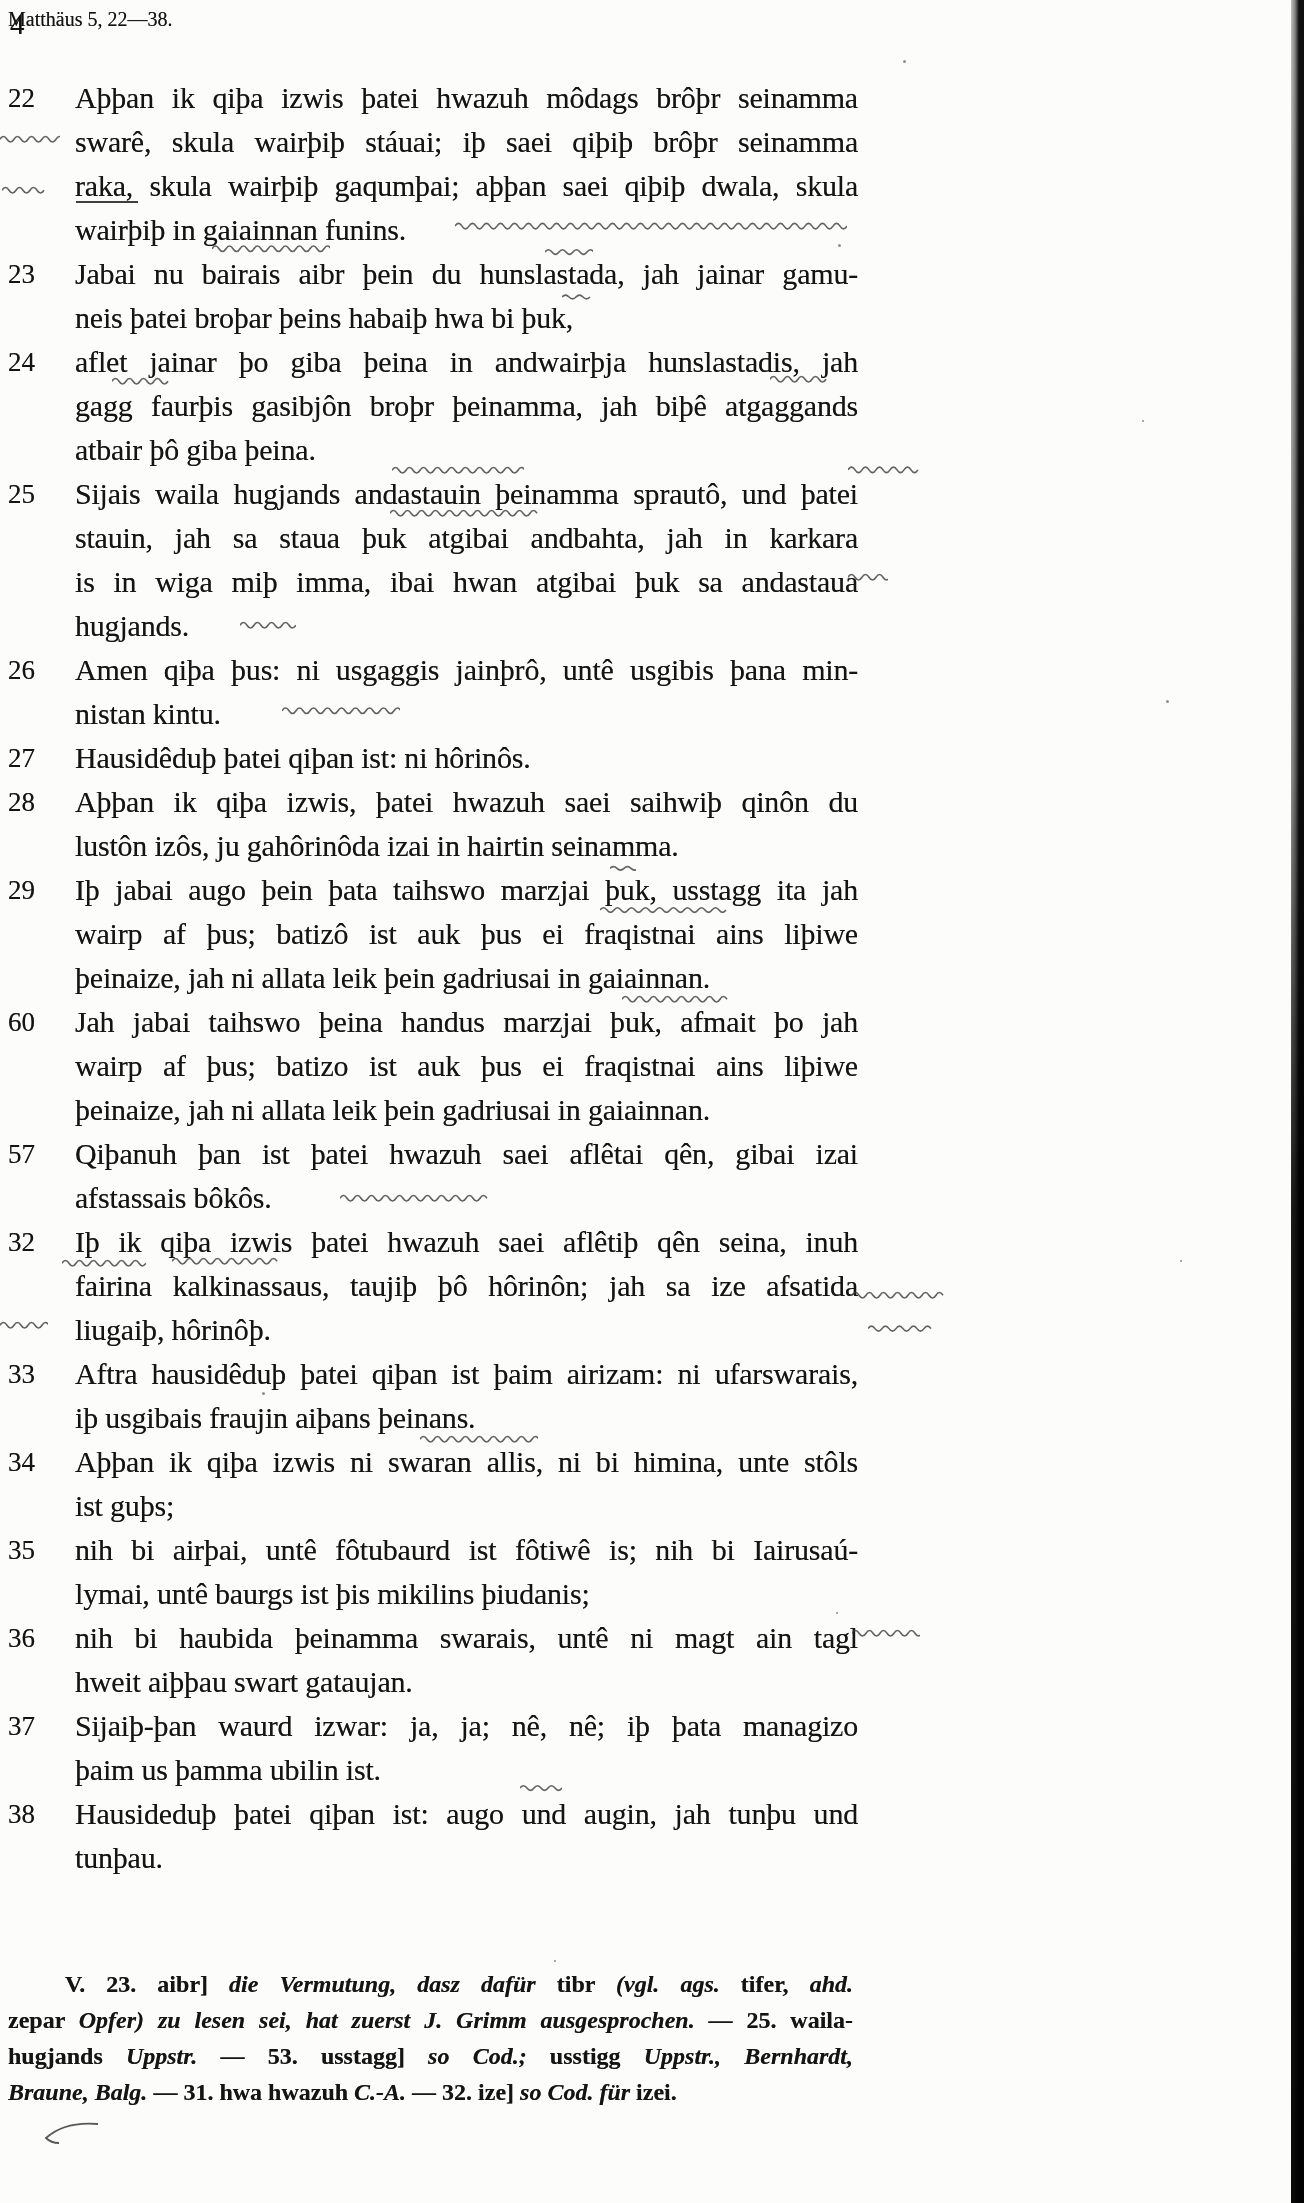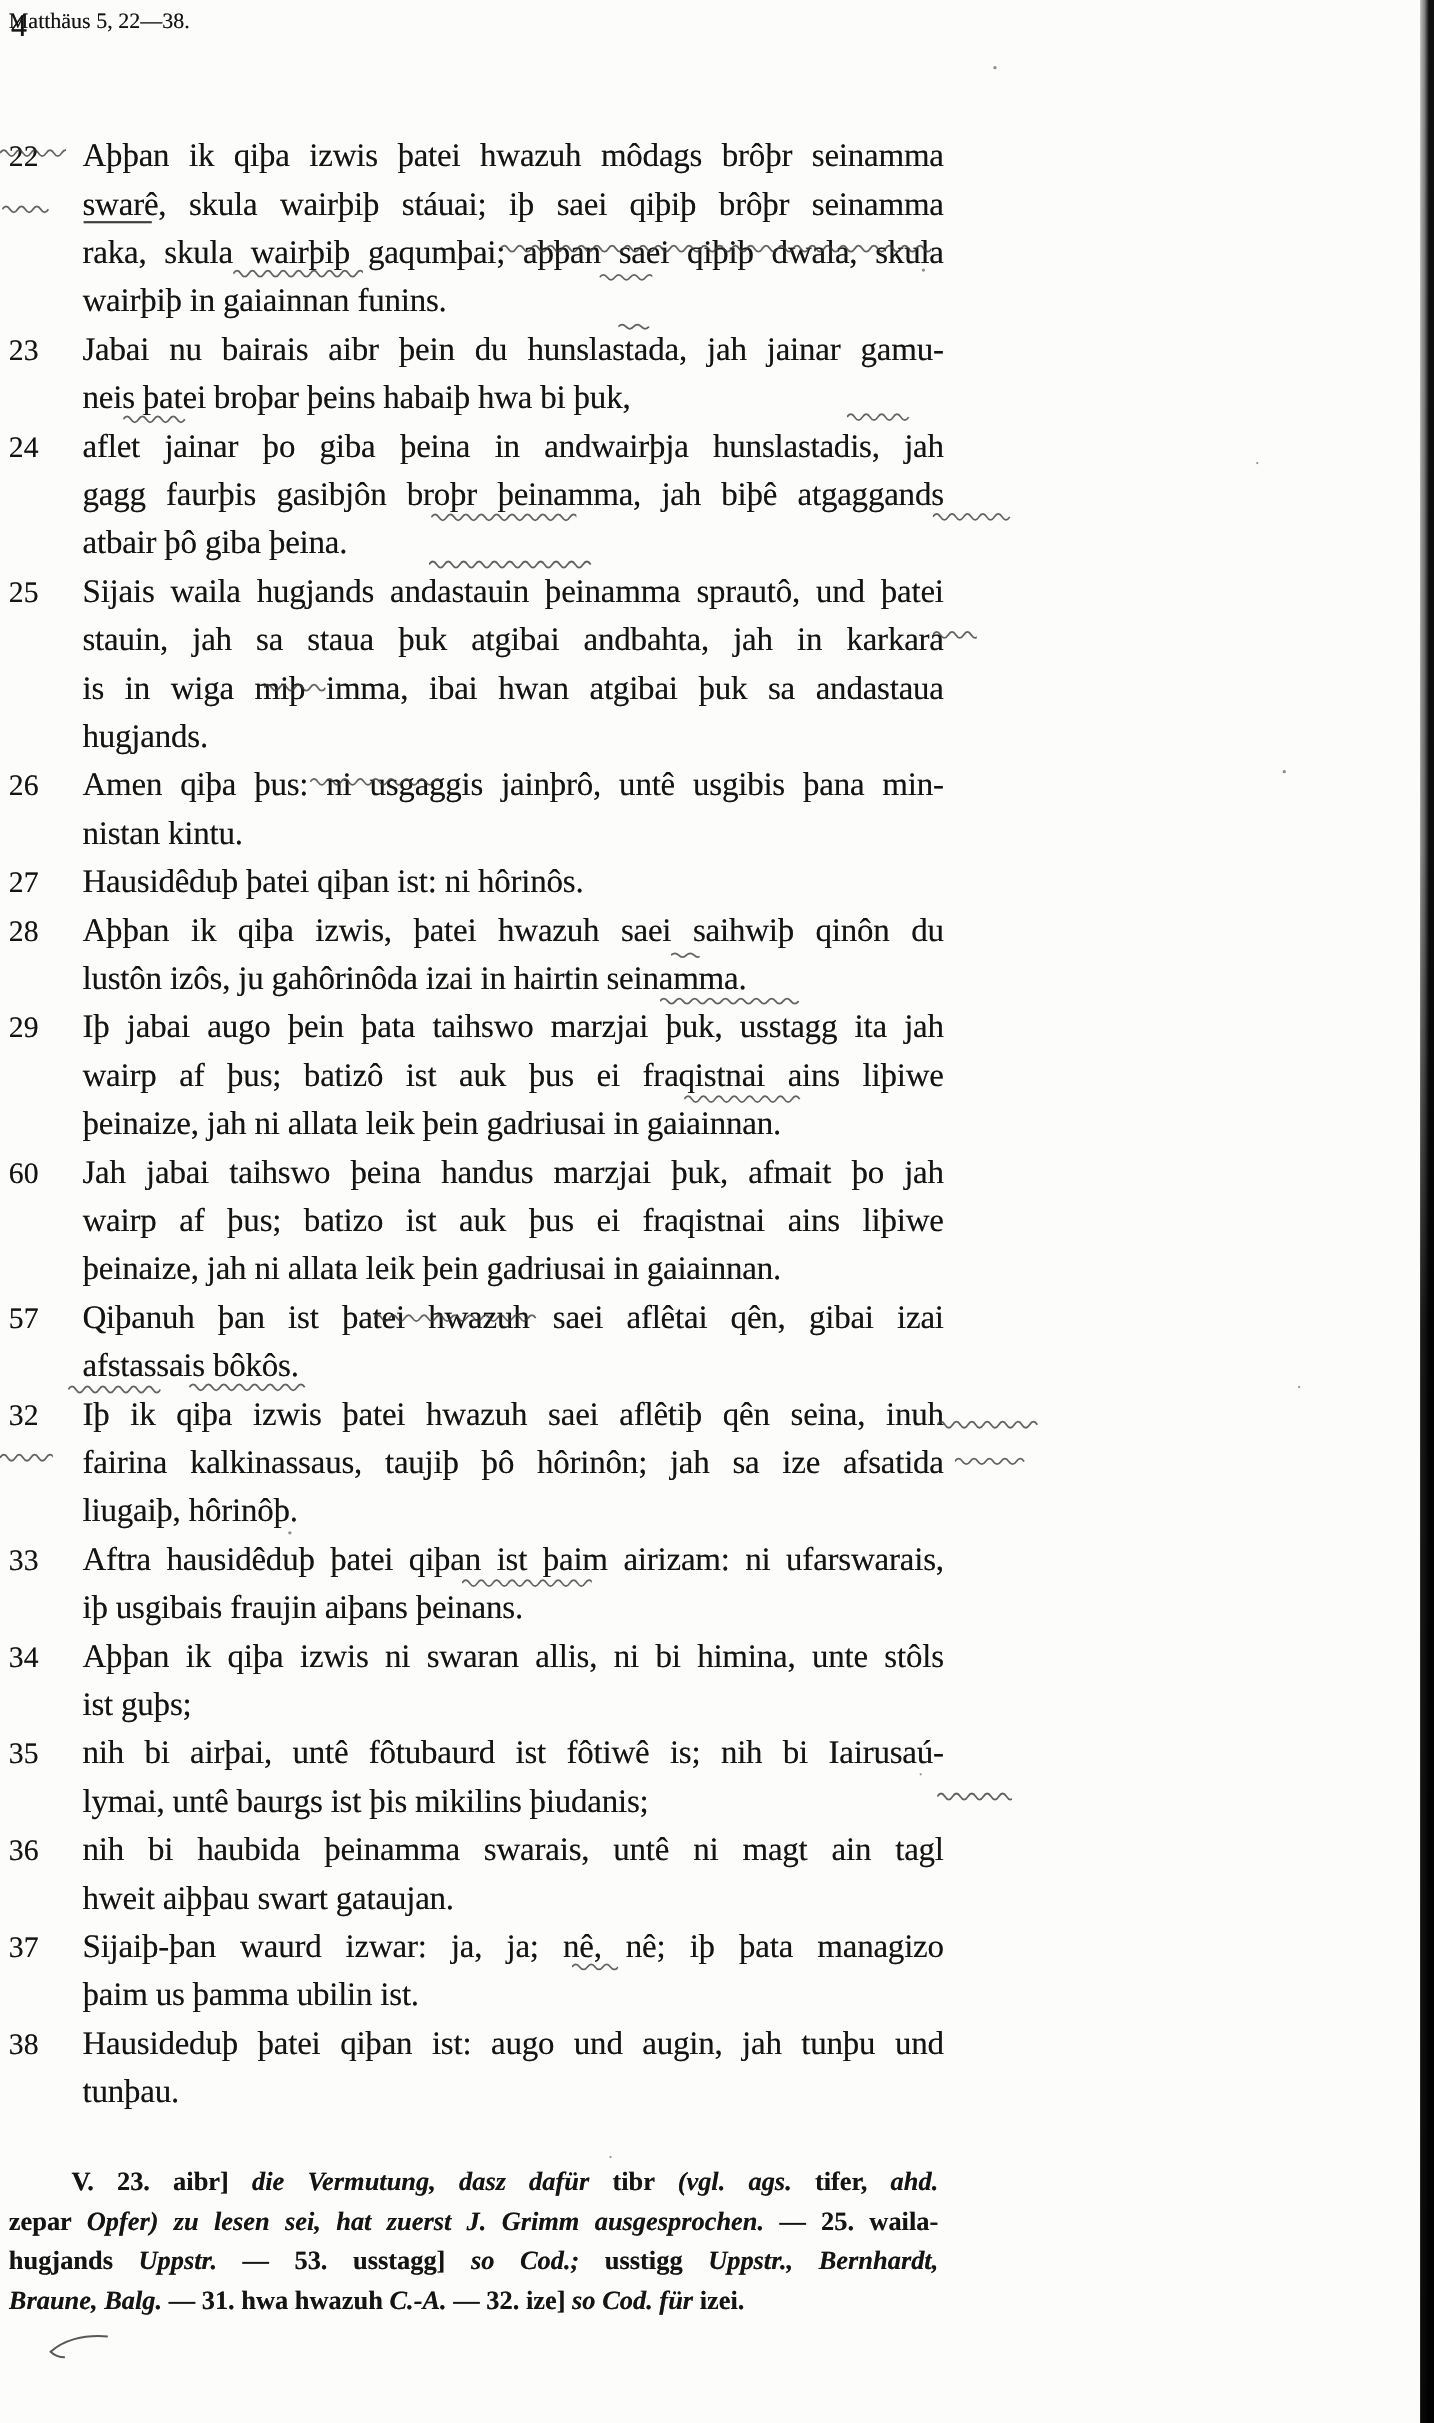--- a/index.html
+++ b/index.html
@@ -9,21 +9,21 @@
     background:#fcfcfa;
     color:#141414;
     font-family:"Liberation Serif",serif;
     overflow:hidden;
     text-shadow:0 0 0.5px rgba(0,0,0,.55);
   }
   
   .pgnum{position:absolute;left:10px;top:8px;font-size:29px;}
   .rtitle{position:absolute;left:8px;top:8px;width:850px;text-align:left;font-size:20px;}
   
-  #verses{position:absolute;left:8px;top:76px;width:850px;margin-top:44px;}
+  #verses{position:absolute;left:8px;top:76px;width:850px;}
   .verse{position:relative;padding-left:67px;}
   .vnum{position:absolute;left:0;top:0;font-size:27px;line-height:44px;}
   .vline{
     font-size:30px;line-height:44px;height:44px;
     letter-spacing:-0.2px;
     text-align:justify;text-align-last:justify;
     overflow:hidden;
   }
   .vline.last{text-align-last:left;}
   

